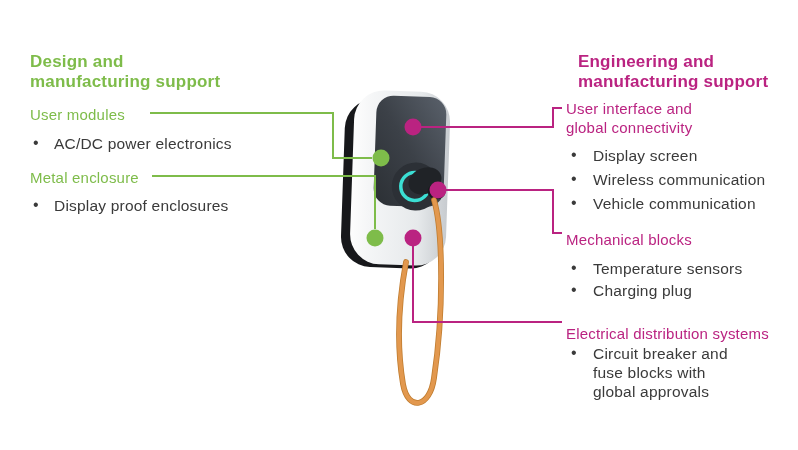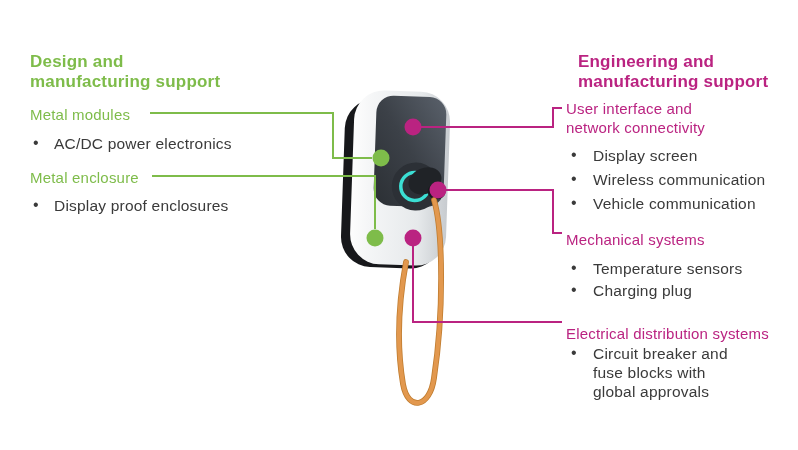--- a/index.html
+++ b/index.html
@@ -90,36 +90,36 @@
     <circle class="c-mag-dot" cx="413" cy="127" r="8.5"></circle>
     <path class="c-mag-line" d="M 438,190 H 553 V 233 H 562"></path>
     <circle class="c-mag-dot" cx="438" cy="190" r="8.5"></circle>
     <path class="c-mag-line" d="M 413,238 V 322 H 562"></path>
     <circle class="c-mag-dot" cx="413" cy="238" r="8.5"></circle>
   </svg>
 
   <div class="txt heading green-txt" style="left:30px;top:52px;">Design and
 manufacturing support</div>
 
-  <div class="txt label green-txt" style="left:30px;top:105px;">Metal modules</div>
+  <div class="txt label green-txt" style="left:30px;top:105px;">User modules</div>
   <div class="txt bullet" style="left:30px;top:134px;width:260px;">AC/DC power electronics</div>
 
   <div class="txt label green-txt" style="left:30px;top:168px;">Metal enclosure</div>
   <div class="txt bullet" style="left:30px;top:196px;width:260px;">Display proof enclosures</div>
 
   <div class="txt heading magenta-txt" style="left:566px;top:52px;margin-left:12px;">Engineering and
 manufacturing support</div>
 
   <div class="txt label magenta-txt" style="left:566px;top:99px;">User interface and
-network connectivity</div>
+global connectivity</div>
   <div class="txt bullet bullet-r" style="left:566px;top:146px;width:220px;">Display screen</div>
   <div class="txt bullet bullet-r" style="left:566px;top:170px;width:220px;">Wireless communication</div>
   <div class="txt bullet bullet-r" style="left:566px;top:194px;width:220px;">Vehicle communication</div>
 
-  <div class="txt label magenta-txt" style="left:566px;top:230px;">Mechanical systems</div>
+  <div class="txt label magenta-txt" style="left:566px;top:230px;">Mechanical blocks</div>
   <div class="txt bullet bullet-r" style="left:566px;top:259px;width:220px;">Temperature sensors</div>
   <div class="txt bullet bullet-r" style="left:566px;top:281px;width:220px;">Charging plug</div>
 
   <div class="txt label magenta-txt" style="left:566px;top:324px;">Electrical distribution systems</div>
   <div class="txt bullet bullet-r" style="left:566px;top:344px;width:220px;">Circuit breaker and
 fuse blocks with
 global approvals</div>
 
 </div>
 

